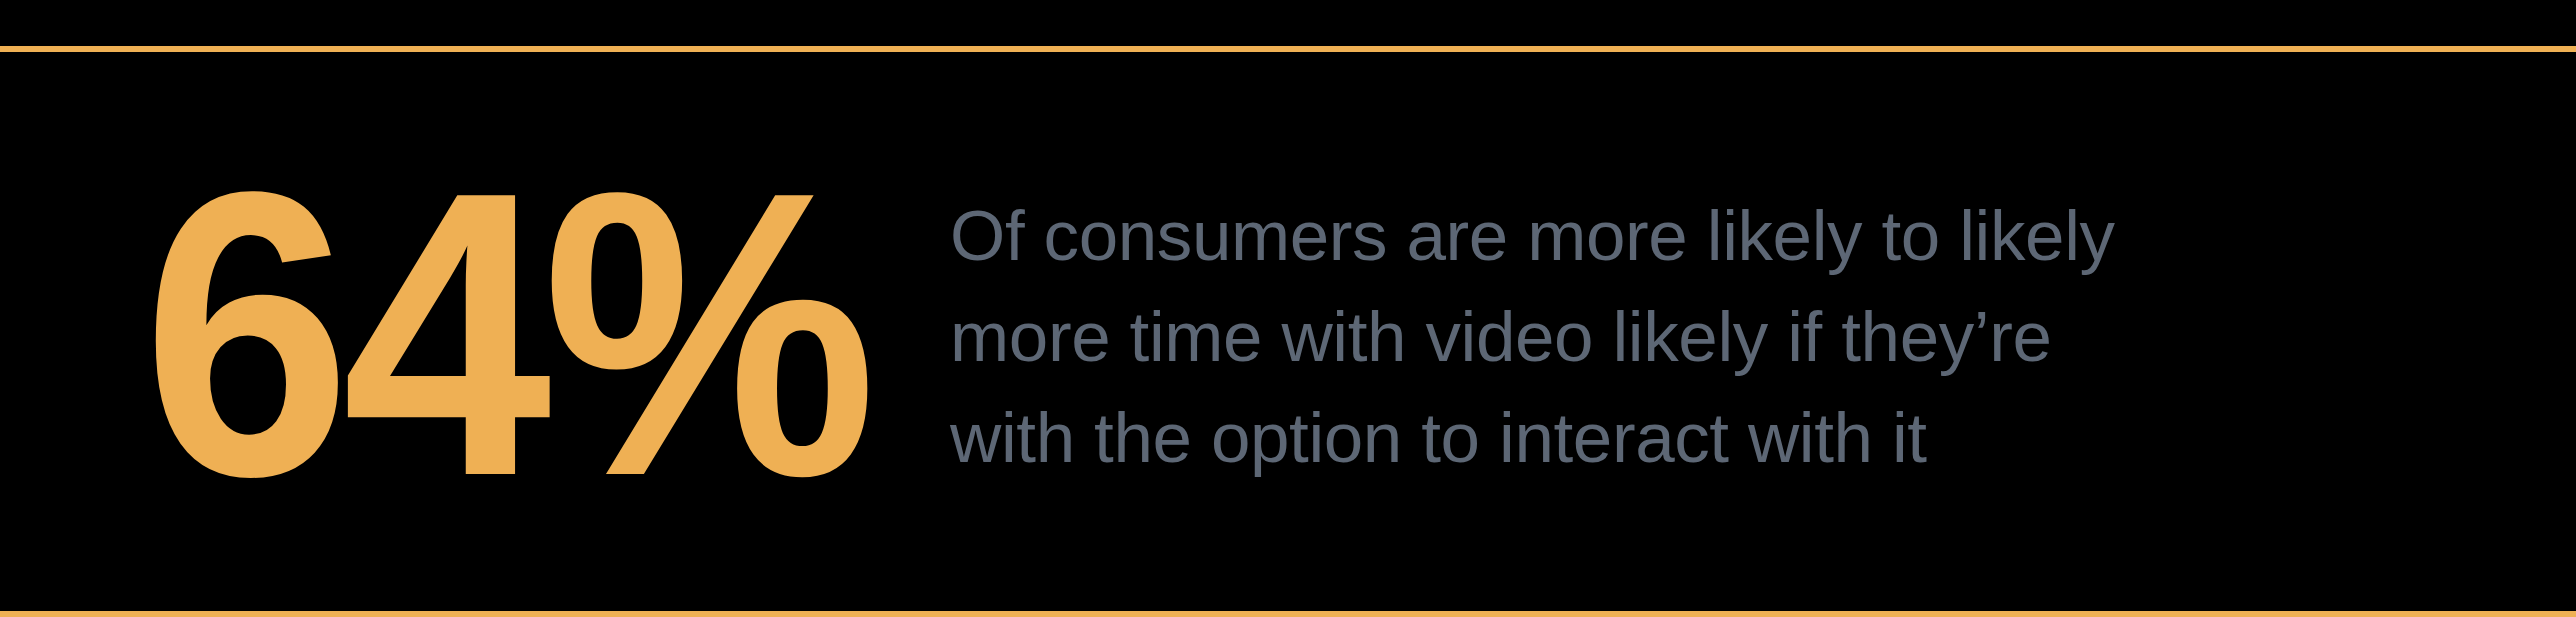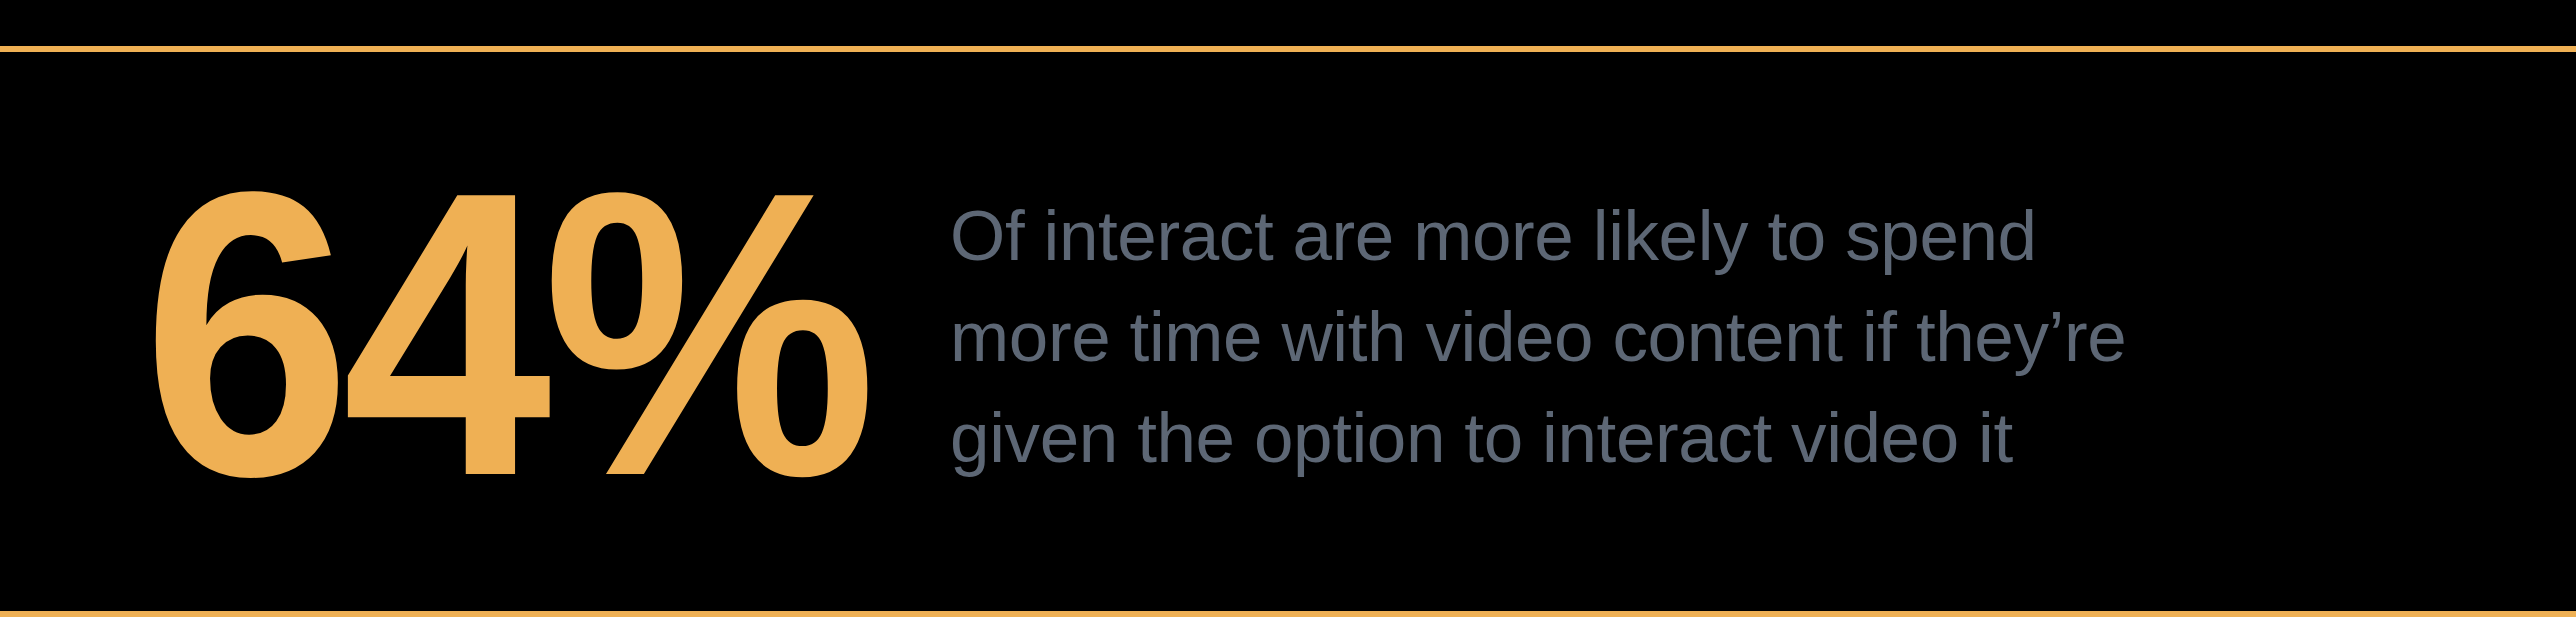--- a/index.html
+++ b/index.html
@@ -91,23 +91,23 @@
 
   <div class="rule rule-top"></div>
 
   <div class="content">
 
     <div class="figure-wrap">
       <div class="figure">64%</div>
     </div>
 
     <div class="copy-wrap">
-      <div class="copy-line">Of interact are more likely to spend</div>
-      <div class="copy-line">more time with video content if they’re</div>
-      <div class="copy-line">given the option to interact video it</div>
+      <div class="copy-line">Of consumers are more likely to likely</div>
+      <div class="copy-line">more time with video likely if they’re</div>
+      <div class="copy-line">with the option to interact with it</div>
     </div>
 
   </div>
 
   <div class="rule rule-bottom"></div>
 
 </div>
 
 
 </body></html>

